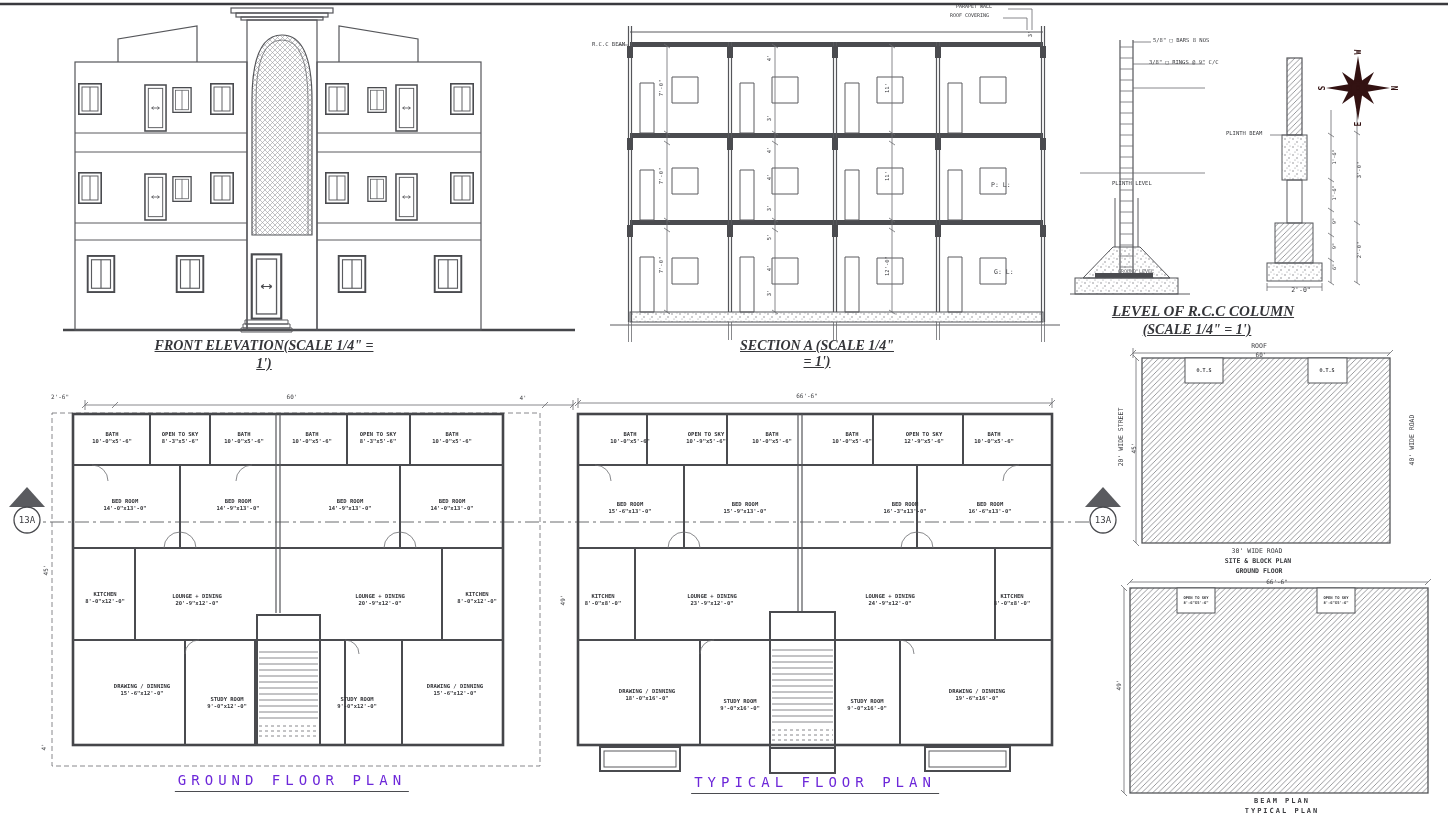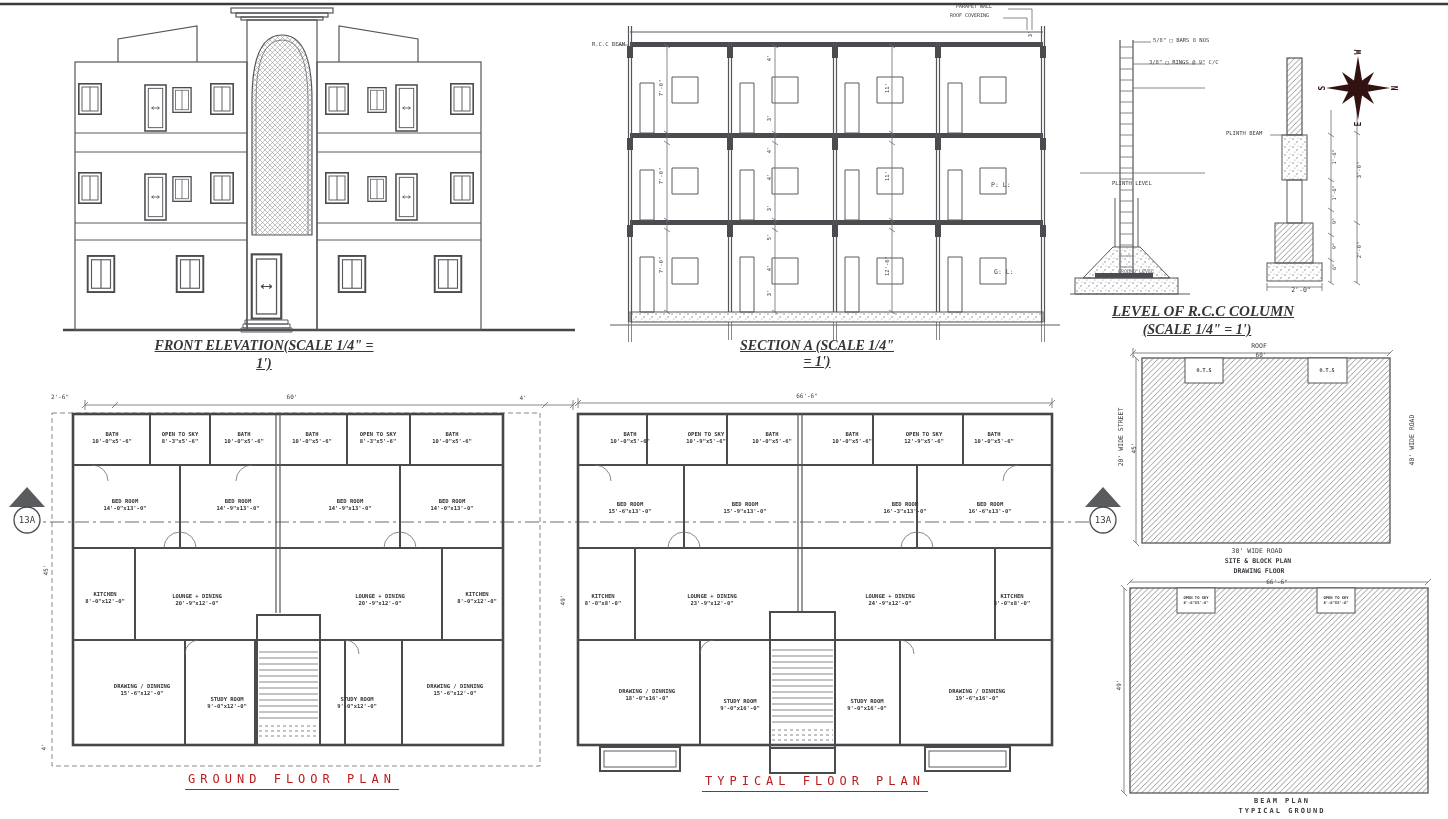--- a/index.html
+++ b/index.html
@@ -16,22 +16,22 @@
 .dshf{stroke-dasharray:3 3}
 .lbl{position:absolute;white-space:nowrap;font-size:6px;line-height:1;color:#3a3b3f}
 .c{transform:translate(-50%,-50%)}
 .v{transform:translate(-50%,-50%) rotate(-90deg)}
 .s5{font-size:5px}.s55{font-size:5.5px}.s65{font-size:6.5px}.s7{font-size:7px}.s9{font-size:9px}
 .b{font-weight:700}
 .u{}
 .room{position:absolute;transform:translate(-50%,-50%);text-align:center;
   font-size:5.5px;font-weight:700;line-height:1.35;color:#333438}
 .room span{display:block;white-space:nowrap}
-.cap{position:absolute;transform:translateX(-50%);font-size:12px;letter-spacing:5px;
-  color:#b91c1c;border-bottom:1.4px solid #4b4c50;padding:0 3px 3px;white-space:nowrap}
+.cap{position:absolute;transform:translateX(-50%);font-size:14px;letter-spacing:5px;
+  color:#6d28d9;border-bottom:1.4px solid #4b4c50;padding:0 3px 3px;white-space:nowrap}
 .ser{position:absolute;transform:translateX(-50%);font-family:"Liberation Serif",serif;
   font-style:italic;font-weight:700;font-size:14px;color:#35363a;text-decoration:underline;white-space:nowrap}
 .cmp{position:absolute;font-weight:700;font-size:8px;color:#331212;
   transform:translate(-50%,-50%) rotate(-90deg)}
 </style>
 </head>
 <body>
 
 <svg width="0" height="0">
   <defs>
@@ -462,21 +462,21 @@
   <path class="w08" d="M33,13 H290 M30,16 l6,-6 M287,16 l6,-6 M33,8 V18"></path>
   <path class="w08" d="M36,18 V203 M33,15 l6,6 M33,200 l6,6"></path>
 </svg>
 <div class="lbl c s65" style="left:1259px;top:346px">ROOF</div>
 <div class="lbl c" style="left:1261px;top:355px">60'</div>
 <div class="lbl v" style="left:1134px;top:448px">45'</div>
 <div class="lbl v s65" style="left:1121px;top:437px">20' WIDE STREET</div>
 <div class="lbl v s65" style="left:1412px;top:440px">40' WIDE ROAD</div>
 <div class="lbl c s65" style="left:1257px;top:551px">30' WIDE ROAD</div>
 <div class="lbl c s65 b u" style="left:1258px;top:561px">SITE &amp; BLOCK PLAN</div>
-<div class="lbl c s65 b u" style="left:1259px;top:571px">DRAWING FLOOR</div>
+<div class="lbl c s65 b u" style="left:1259px;top:571px">GROUND FLOOR</div>
 <div class="lbl c s5 b" style="left:1204px;top:370px">O.T.S</div>
 <div class="lbl c s5 b" style="left:1327px;top:370px">O.T.S</div>
 
 <svg style="left:1100px;top:565px" width="348" height="254" viewBox="0 0 348 254">
   <rect x="30" y="23" width="298" height="205" fill="url(#dg)" stroke="#55565a" stroke-width="1.3"></rect>
   <rect x="77" y="23" width="38" height="25" fill="#fff" stroke="#55565a" stroke-width="1"></rect>
   <rect x="217" y="23" width="38" height="25" fill="#fff" stroke="#55565a" stroke-width="1"></rect>
   <path class="w08" d="M30,17 H328 M27,20 l6,-6 M325,20 l6,-6"></path>
   <path class="w08" d="M24,23 V228 M21,20 l6,6 M21,225 l6,6"></path>
 </svg>
@@ -484,13 +484,13 @@
 <div class="lbl v" style="left:1119px;top:685px">49'</div>
 <div class="room" style="left:1196px;top:600px;font-size:3.8px">
     <span>OPEN TO SKY</span>
     <span>8'-6"X5'-6"</span>
   </div>
 <div class="room" style="left:1336px;top:600px;font-size:3.8px">
     <span>OPEN TO SKY</span>
     <span>8'-6"X5'-6"</span>
   </div>
 <div class="lbl c s7 b u" style="left:1282px;top:801px;letter-spacing:2px">BEAM PLAN</div>
-<div class="lbl c s7 b u" style="left:1282px;top:811px;letter-spacing:2px">TYPICAL GROUND</div>
+<div class="lbl c s7 b u" style="left:1282px;top:811px;letter-spacing:2px">TYPICAL PLAN</div>
 
 </body></html>

